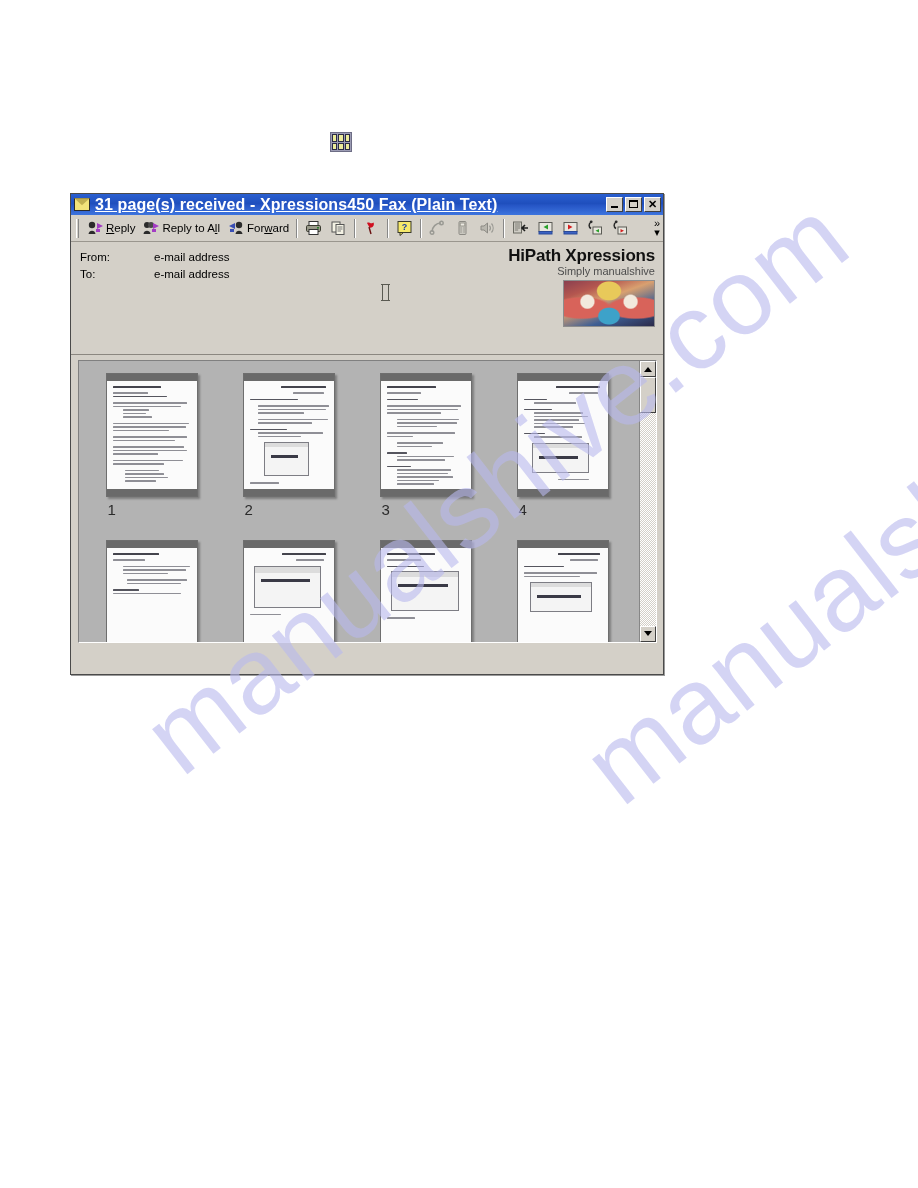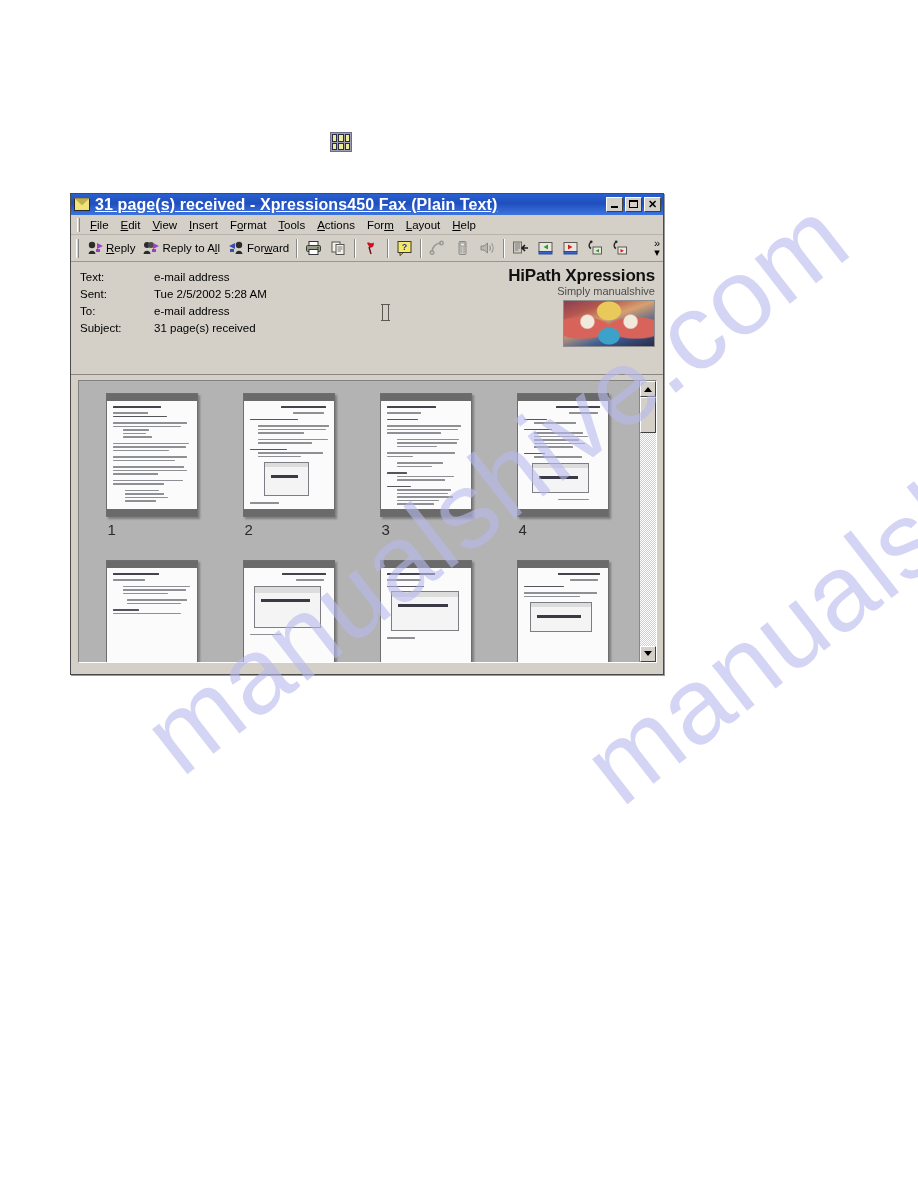--- a/index.html
+++ b/index.html
@@ -484,32 +484,20 @@
   <div class="titlebar">
     <div class="tb-icon"></div>
     <div class="tb-title">31 page(s) received - Xpressions450 Fax (Plain Text)</div>
     <div class="tb-buttons">
       <div class="tb-btn min"></div>
       <div class="tb-btn max"></div>
       <div class="tb-btn close">✕</div>
     </div>
   </div>
 
-  <div class="menubar">
-    <div class="menu-item"><u>F</u>ile</div>
-    <div class="menu-item"><u>E</u>dit</div>
-    <div class="menu-item"><u>V</u>iew</div>
-    <div class="menu-item"><u>I</u>nsert</div>
-    <div class="menu-item">F<u>o</u>rmat</div>
-    <div class="menu-item"><u>T</u>ools</div>
-    <div class="menu-item"><u>A</u>ctions</div>
-    <div class="menu-item">For<u>m</u></div>
-    <div class="menu-item"><u>L</u>ayout</div>
-    <div class="menu-item"><u>H</u>elp</div>
-  </div>
 
   <div class="toolbar">
     <div class="grip"></div>
 
     <div class="tbtn">
       <span class="ticon">
         <svg width="17" height="16" viewBox="0 0 17 16">
           <circle cx="5" cy="5" r="3.2" fill="#2b2b2b"></circle>
           <path d="M1.5 14 C1.8 9.5 8.2 9.5 8.5 14 Z" fill="#2b2b2b"></path>
           <path d="M10 3 L10 9 L16 6 Z" fill="#a33cc4"></path>
@@ -677,34 +665,26 @@
     </div>
 
     <div class="chev">
       <span>»</span>
       <span>▾</span>
     </div>
   </div>
 
   <div class="hdr">
     <div class="hdr-row">
-      <div class="hdr-label">Text:</div>
+      <div class="hdr-label">From:</div>
       <div class="hdr-value">e-mail address</div>
-    </div>
-    <div class="hdr-row">
-      <div class="hdr-label">Sent:</div>
-      <div class="hdr-value">Tue 2/5/2002 5:28 AM</div>
     </div>
     <div class="hdr-row">
       <div class="hdr-label">To:</div>
       <div class="hdr-value">e-mail address</div>
-    </div>
-    <div class="hdr-row">
-      <div class="hdr-label">Subject:</div>
-      <div class="hdr-value">31 page(s) received</div>
     </div>
 
     <div class="caret"></div>
 
     <div class="logo">
       <div class="logo-title">HiPath Xpressions</div>
       <div class="logo-tag">Simply manualshive</div>
       <div class="logo-img"></div>
     </div>
   </div>

